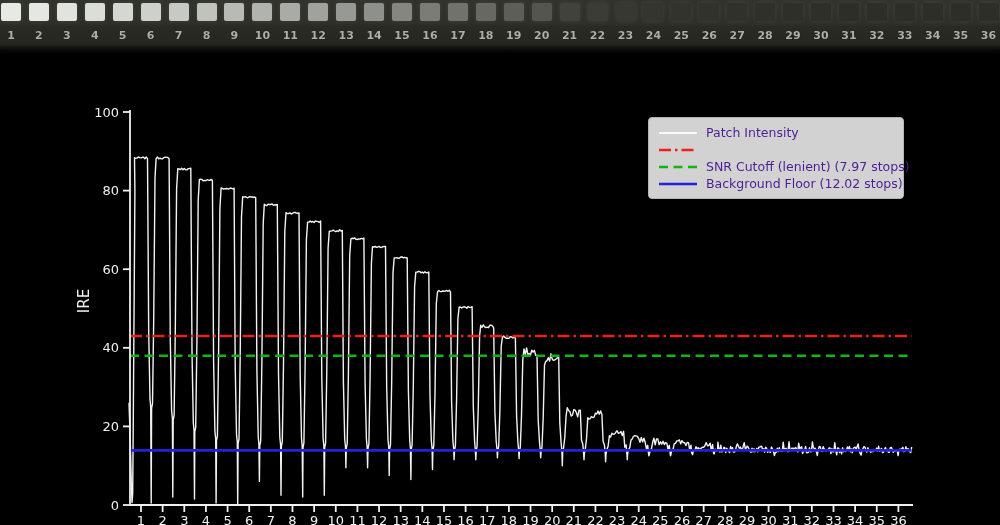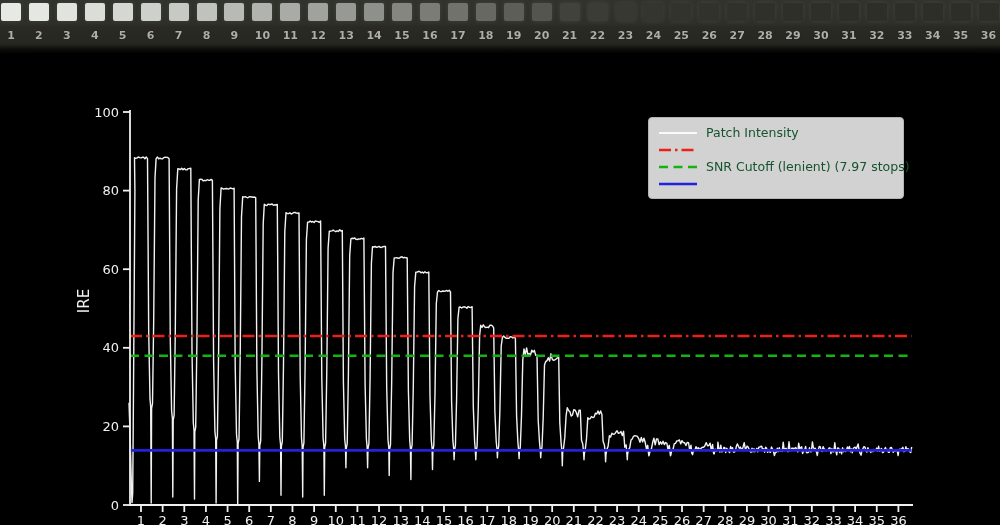--- a/index.html
+++ b/index.html
@@ -23,21 +23,21 @@
     color:#fff;font-size:15px;font-weight:bold;letter-spacing:.5px;}
   #ylabel{position:absolute;left:51px;top:239px;width:42px;height:16px;text-align:center;
     color:#f2f2f2;font-size:15px;transform:rotate(-90deg);}
 
   
   #legend{position:absolute;left:637px;top:63px;width:256px;
     background:#d2d2d2;border:1px solid #b5b5b5;border-radius:4px;
     padding:6px 9px 6px 8px;box-sizing:border-box;}
   .legend-row{display:flex;align-items:center;height:17px;}
   .lg-sample{flex:0 0 42px;margin-right:7px;}
-  .legend-label{color:#14532d;font-size:12.5px;white-space:nowrap;}
+  .legend-label{color:#4c1d95;font-size:12.5px;white-space:nowrap;}
 </style>
 </head>
 <body>
 
 <div id="stage">
 
   <div id="strip">
     <div class="vignette"></div>
   <div class="patch-swatch" style="left: 1px; background: rgb(231, 233, 228);"></div>
       <div class="patch-number" style="left: -1px;">1</div>
@@ -223,16 +223,17 @@
       <div class="legend-row">
         <svg class="lg-sample" width="42" height="10">
             <line x1="2" y1="5" x2="40" y2="5" stroke="#12b312" stroke-width="2.4" stroke-dasharray="9 5.5"></line>
           </svg>
         <span class="legend-label">SNR Cutoff (lenient) (7.97 stops)</span>
       </div>
       <div class="legend-row">
         <svg class="lg-sample" width="42" height="10">
             <line x1="2" y1="5" x2="40" y2="5" stroke="#2222dd" stroke-width="2.4"></line>
           </svg>
+        <span class="legend-label">Background Floor (12.02 stops)</span>
       </div>
     </div>
   </div>
 </div>
 
 </body></html>

